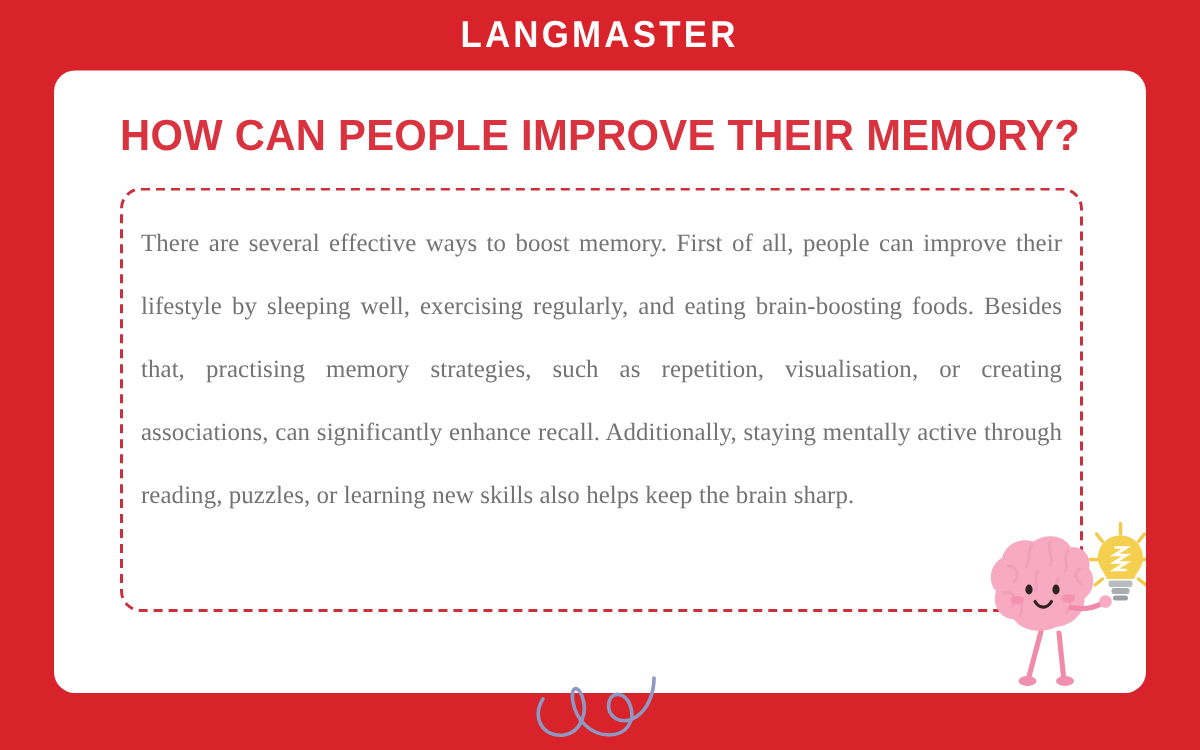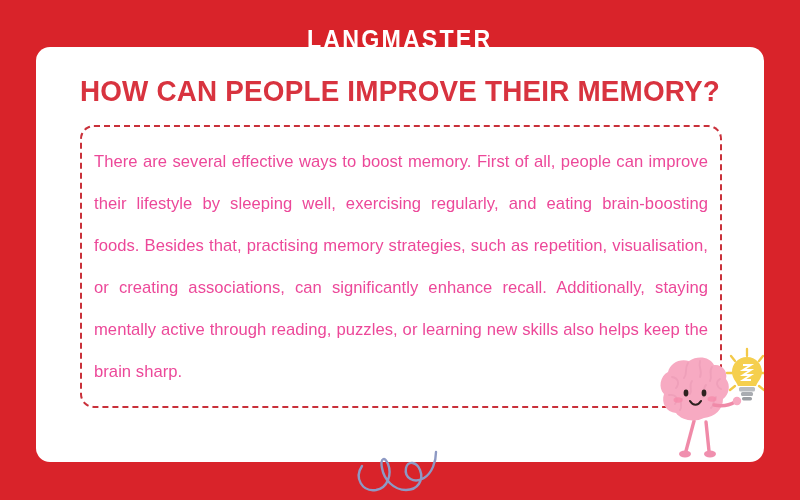--- a/index.html
+++ b/index.html
@@ -12,21 +12,21 @@
 
   body {
     font-family: "Liberation Sans", sans-serif;
     background: #d9232a;
     position: relative;
   }
 
   
   .brand-bar {
     position: absolute;
-    top: 16px; left: 0;
+    top: 0; left: 0;
     width: 800px;
     height: 47px;
     display: flex;
     align-items: center;
     justify-content: center;
   }
 
   .brand-logo {
     color: #ffffff;
     font-family: "Liberation Sans", sans-serif;
@@ -71,22 +71,22 @@
     left: 44px;
     top: 78px;
     width: 642px;
     height: 283px;
     border: 2px dashed #c9303a;
     border-radius: 14px;
     padding: 14px 12px 10px 12px;
   }
 
   .passage-text {
-    color: #ec4899;
-    font-family: Liberation Sans, sans-serif;
+    color: #737373;
+    font-family: Liberation Serif, serif;
     font-size: 16.6px;
     line-height: 42px;
     text-align: justify;
     text-justify: inter-word;
     letter-spacing: 0.05px;
   }
 
   
   .mascot {
     position: absolute;

